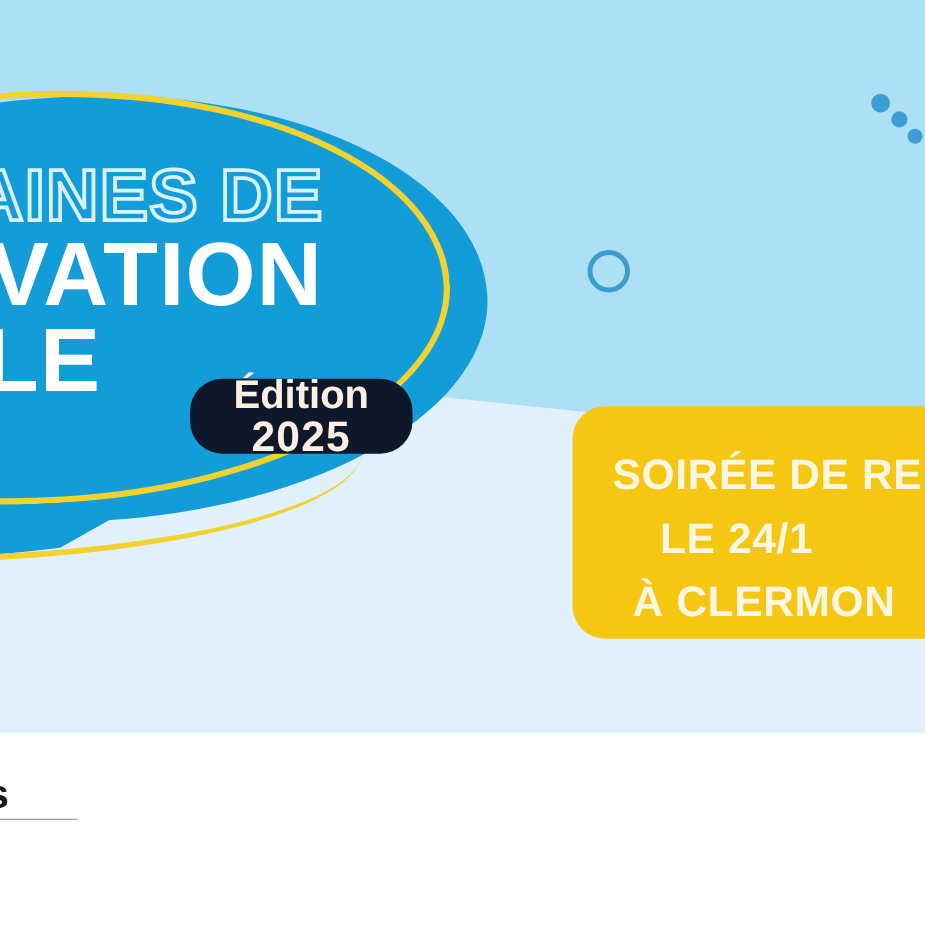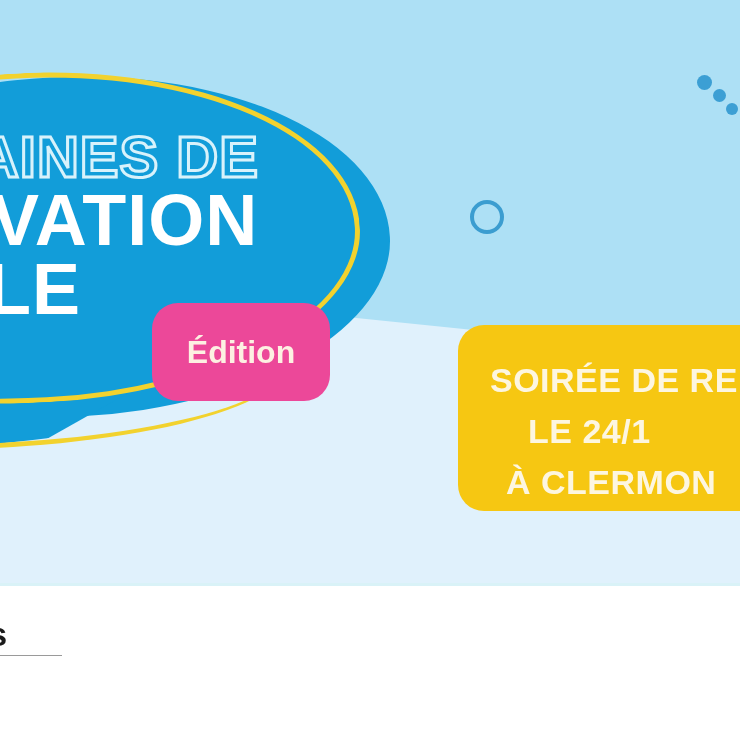--- a/index.html
+++ b/index.html
@@ -120,22 +120,22 @@
   .hl-3 {
     font-size:72px;
     color:#ffffff;
     margin-top:2px;
   }
 
   
   .edition {
     position:absolute;
     left:152px; top:303px;
-    width:178px; height:98px;
-    background:#ec4899;
+    width:178px; height:60px;
+    background:#0f172a;
     border-radius:26px;
     z-index:8;
     display:flex; flex-direction:column;
     align-items:center; justify-content:center;
     line-height:1.0;
   }
   .edition .ed-line1 {
     font-size:32px; font-weight:bold; color:#fdf0e2;
     letter-spacing:0px;
   }
@@ -213,20 +213,21 @@
   <div class="ring"></div>
 
   <div class="headline">
     <span class="hl-line hl-1">RAINES DE</span>
     <span class="hl-line hl-2">OVATION</span>
     <span class="hl-line hl-3">ALE</span>
   </div>
 
   <div class="edition">
     <span class="ed-line1">Édition</span>
+    <span class="ed-line2">2025</span>
   </div>
 
   <div class="eventbox">
     <span class="ev-line ev-1">SOIRÉE DE RE</span>
     <span class="ev-line ev-2">LE 24/1</span>
     <span class="ev-line ev-3">À CLERMON</span>
   </div>
 
   <div class="bg-footer-edge"></div>
   <div class="bg-footer"></div>

